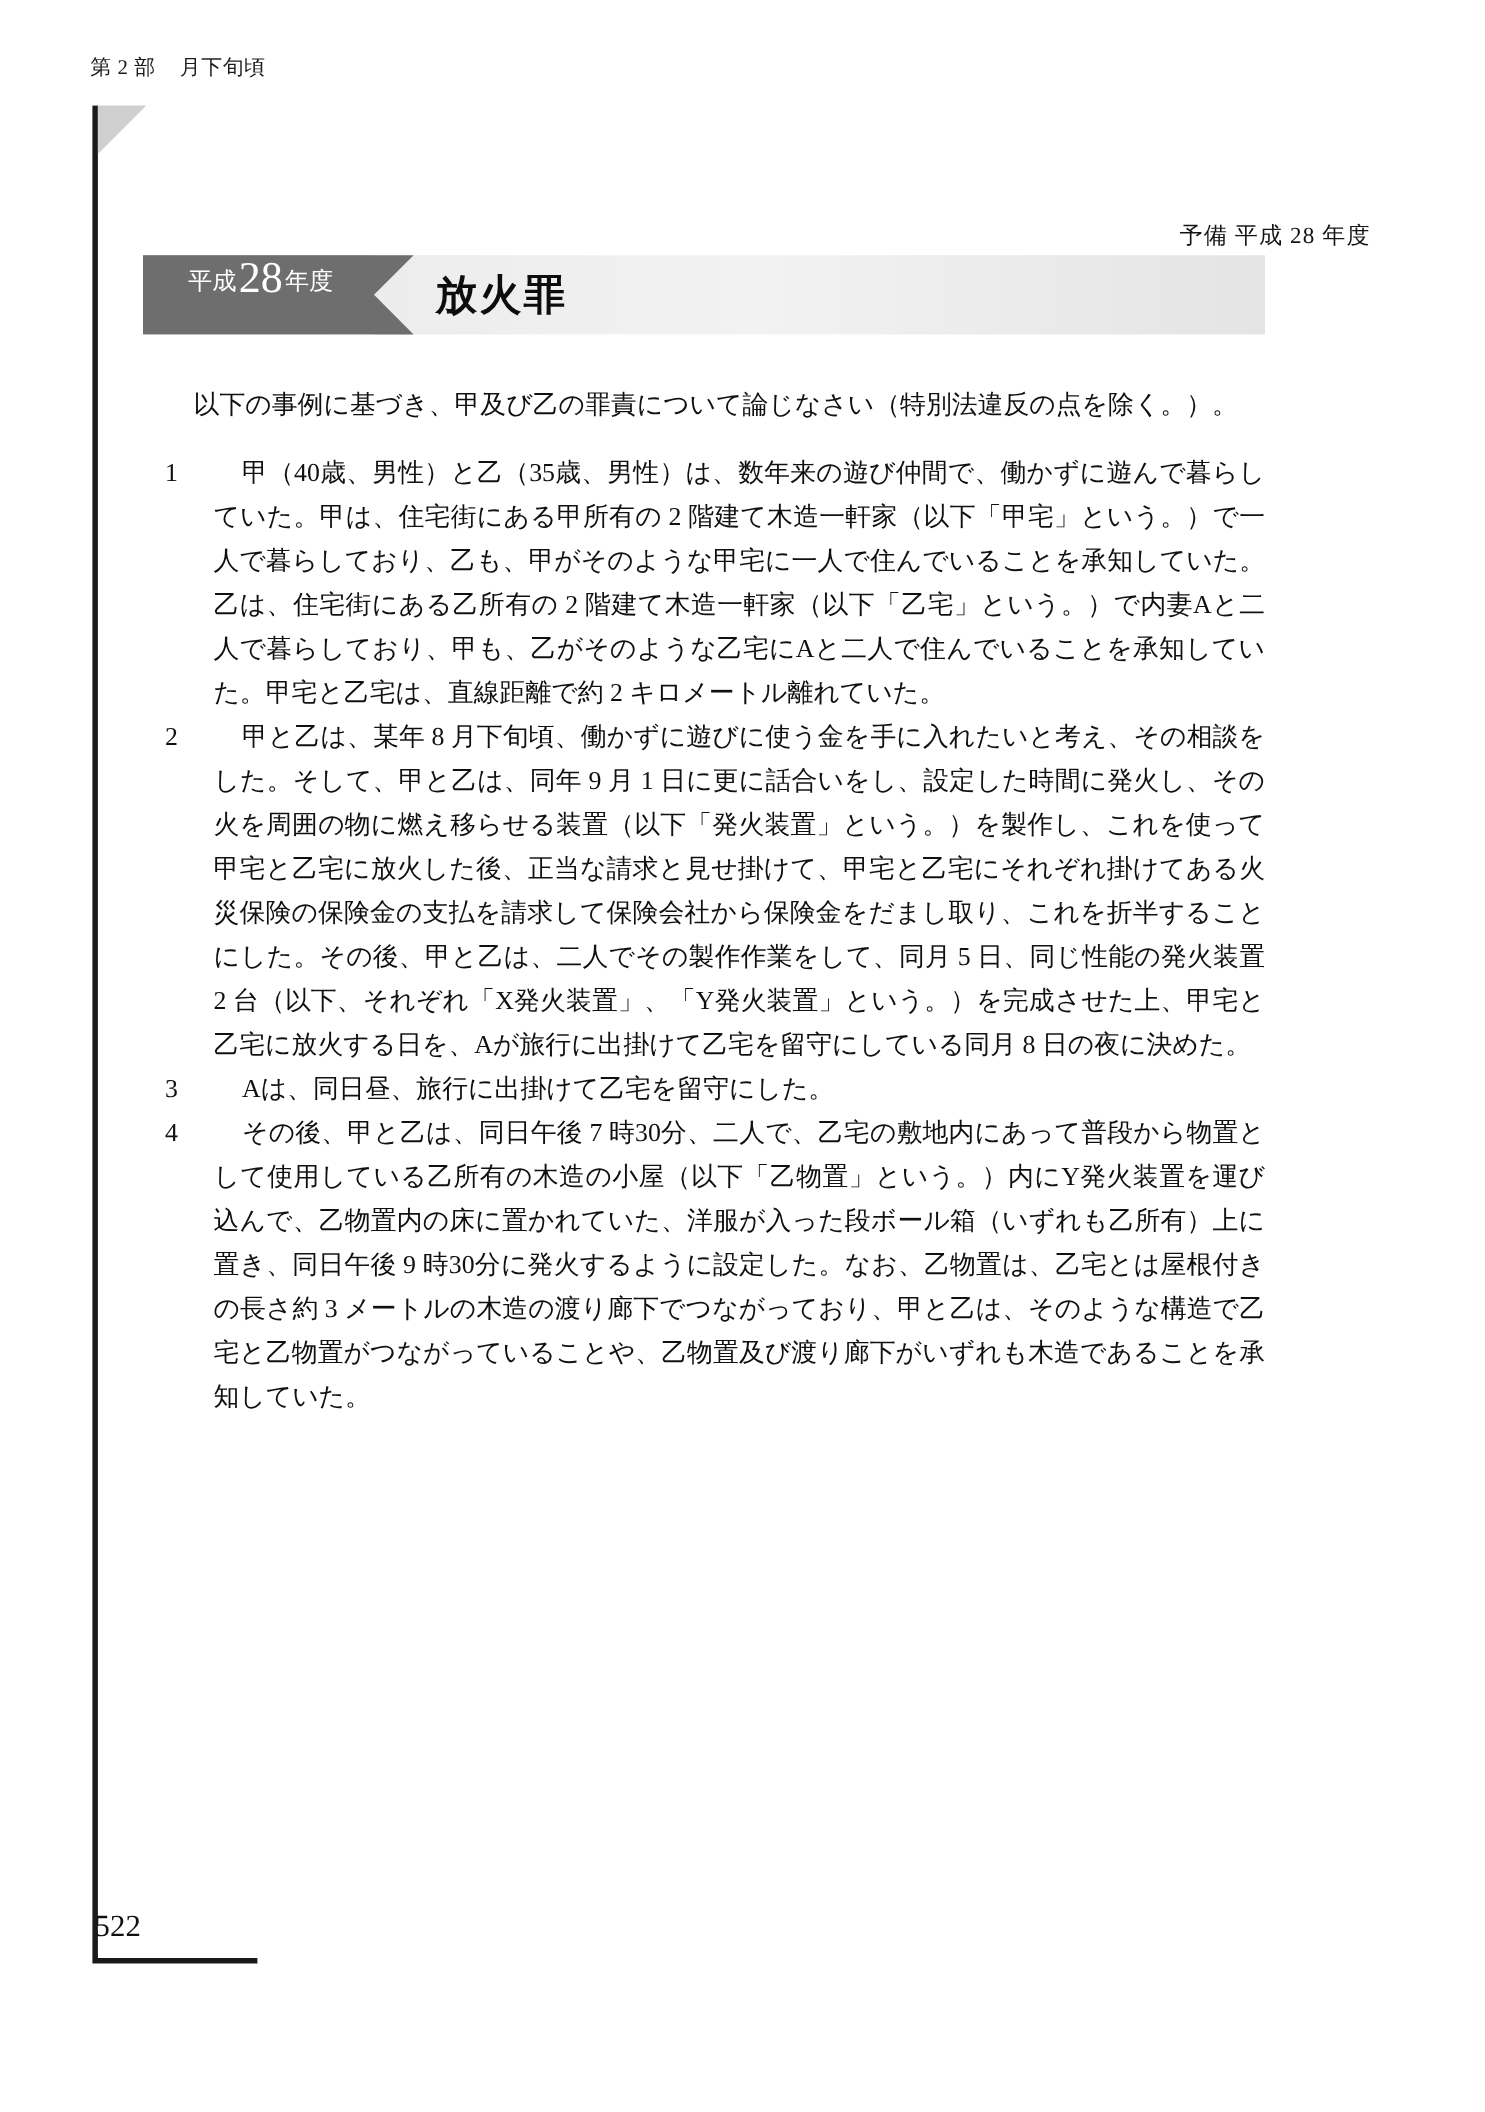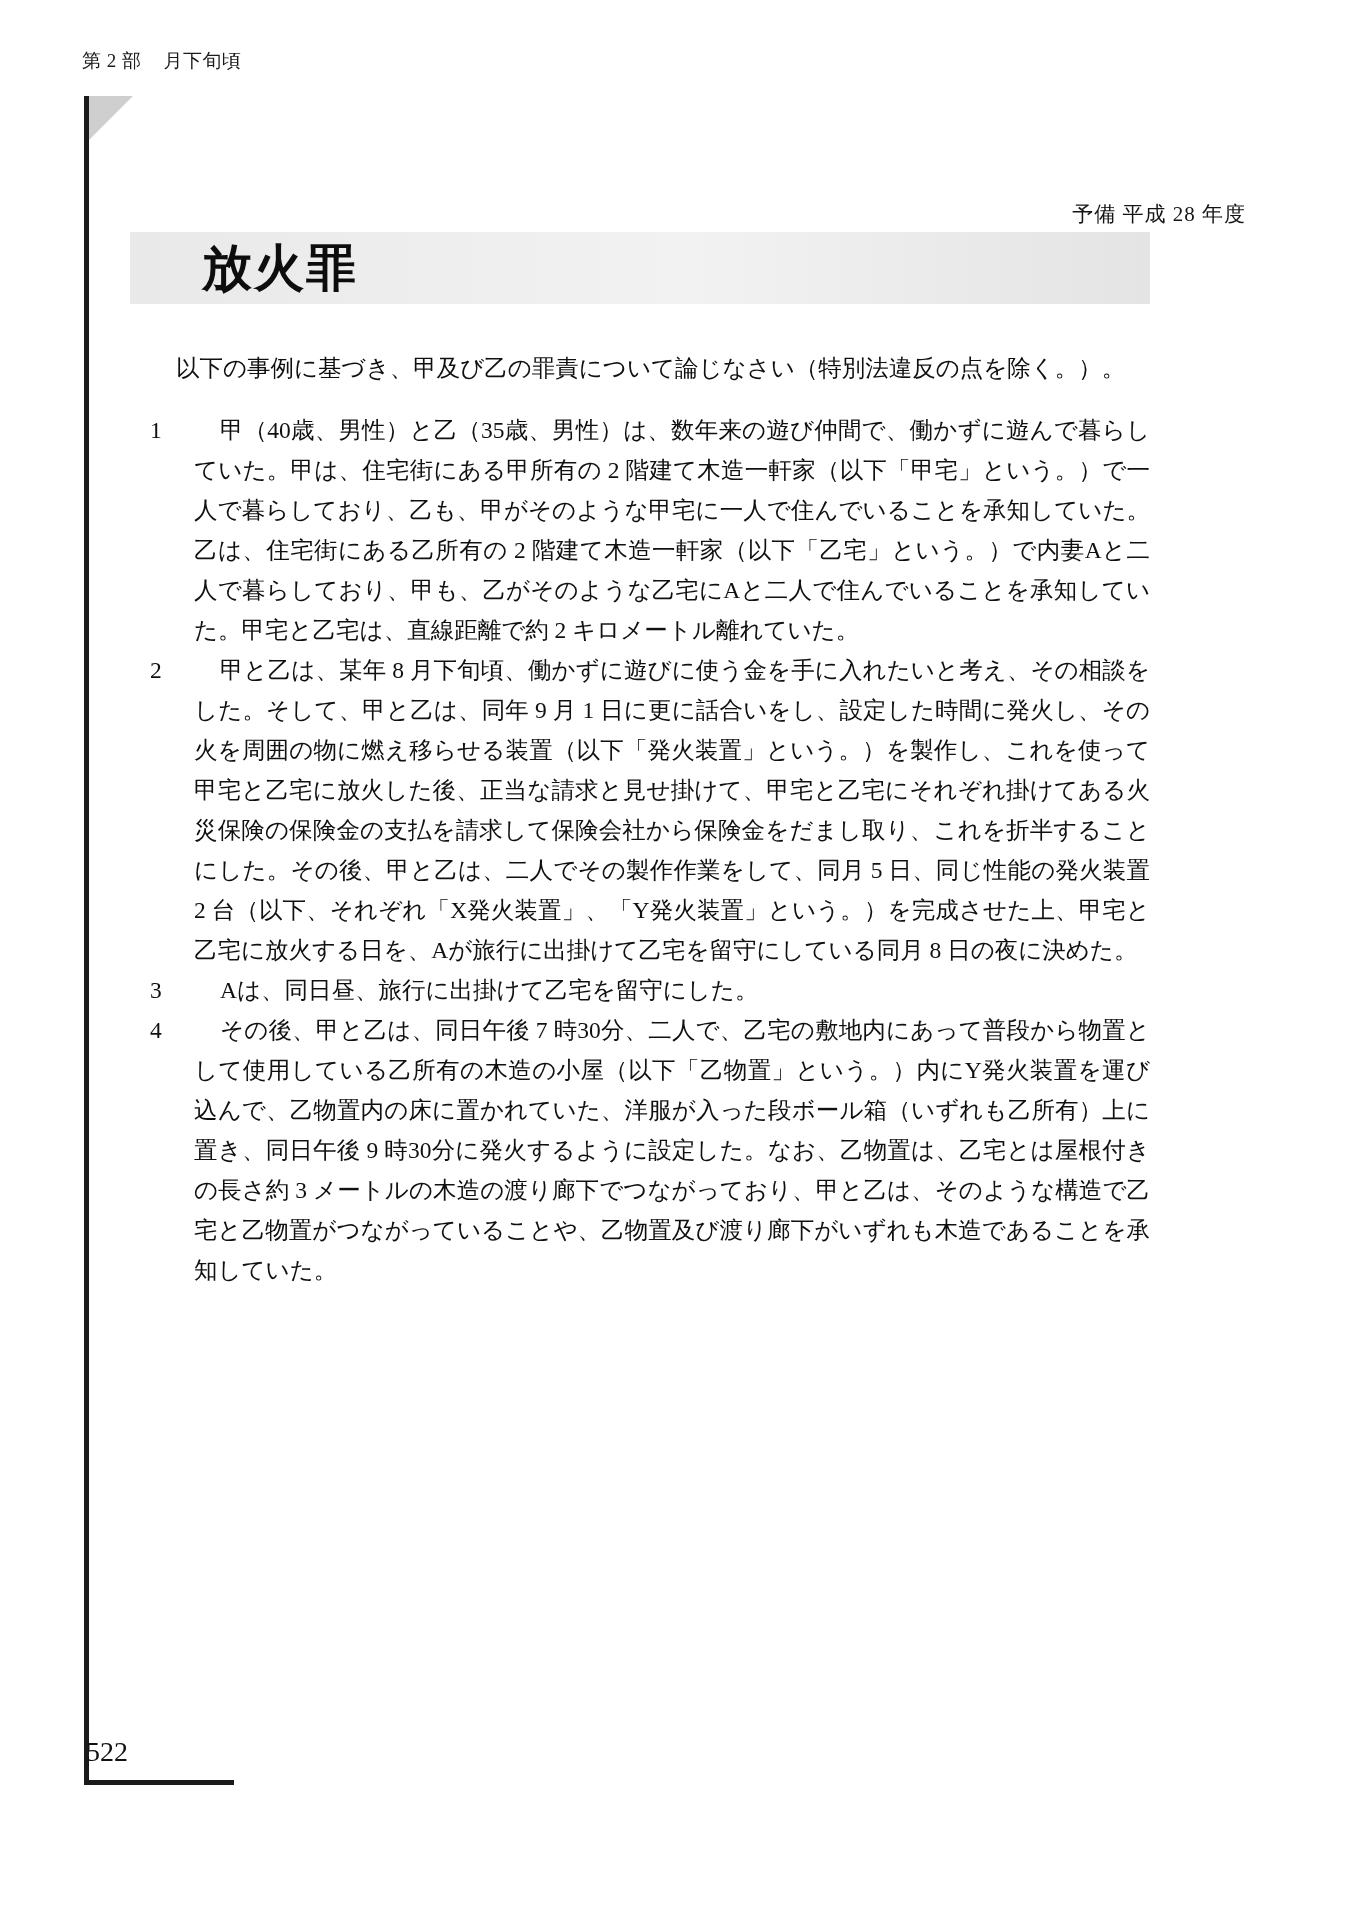--- a/index.html
+++ b/index.html
@@ -114,24 +114,24 @@
     position: relative;
     top: -2px;
   }
   .tag-num {
     font-size: 40px;
     line-height: 1;
     font-family: "Liberation Serif", "DejaVu Serif", serif;
     padding: 0 2px;
   }
   .title-text {
-    font-size: 50px;
+    font-size: 38px;
     font-weight: 700;
     letter-spacing: 2px;
-    margin-left: 72px;
+    margin-left: 56px;
     color: #0d0d0d;
     font-family: "Liberation Sans", "DejaVu Sans", sans-serif;
   }
 
   
   .body-wrap {
     position: absolute;
     left: 150px;
     top: 348px;
     width: 1000px;
@@ -190,20 +190,25 @@
     <span>第 2 部</span><span class="rh-gap"></span><span>月下旬頃</span>
   </div>
 
   <div class="left-rule"></div>
   <div class="corner-wedge"></div>
   <div class="bottom-rule"></div>
 
   <div class="section-label">予備 平成 28 年度</div>
 
   <div class="title-band">
+    <div class="title-tag">
+      <span class="tag-era">平成</span>
+        <span class="tag-num">28</span>
+        <span class="tag-nendo">年度</span>
+    </div>
     <div class="title-text">放火罪</div>
   </div>
 
   <div class="body-wrap">
 
     <p class="lead">以下の事例に基づき、甲及び乙の罪責について論じなさい（特別法違反の点を除く。）。</p>
 
     <div class="item">
       <div class="item-num">1</div>
       <div class="item-body">

